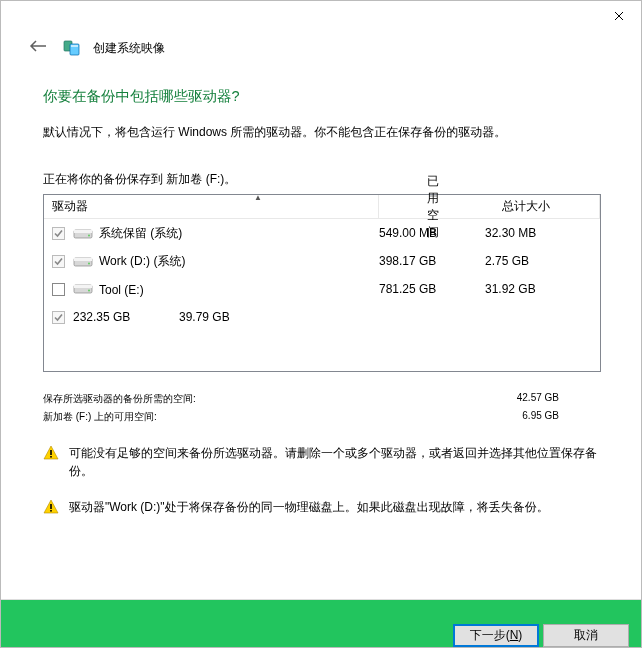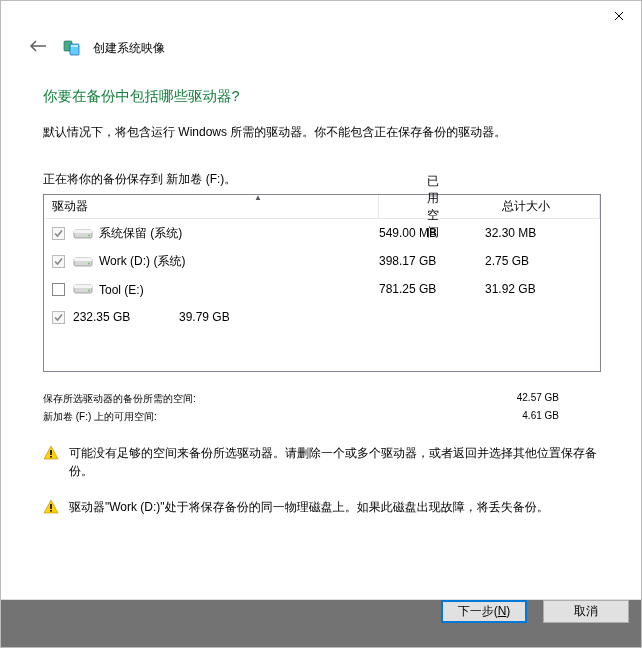--- a/index.html
+++ b/index.html
@@ -143,26 +143,26 @@
     flex-shrink: 0;
     margin-top: 1px;
   }
   .warn-text {
     font-size: 12px;
     line-height: 1.5;
   }
   .footer {
     height: 48px;
     border-top: 1px solid #ddd;
-    background: #737373;
+    background: #22c55e;
     display: flex;
     justify-content: flex-end;
-    align-items: flex-start;
+    align-items: flex-end;
     padding-right: 12px;
-    gap: 16px;
+    gap: 4px;
   }
   .btn {
     min-width: 86px;
     height: 23px;
     border: 1px solid #adadad;
     background: #e1e1e1;
     font-size: 12px;
     font-family: inherit;
     cursor: pointer;
     padding: 0 12px;
@@ -277,21 +277,21 @@
         </div>
     </div>
 
     <div class="summary">
       <div class="summary-row">
         <span>保存所选驱动器的备份所需的空间:</span>
         <span>42.57 GB</span>
       </div>
       <div class="summary-row">
         <span>新加卷 (F:) 上的可用空间:</span>
-        <span>4.61 GB</span>
+        <span>6.95 GB</span>
       </div>
     </div>
 
     <div class="warnings">
       <div class="warning">
         <span class="warn-icon">
           <svg width="16" height="16" viewBox="0 0 16 16">
             <path d="M8 1 L15 14 L1 14 Z" fill="#ffd200" stroke="#b38b00" stroke-width="0.6"></path>
             <rect x="7.2" y="5" width="1.6" height="5" fill="#000"></rect>
             <rect x="7.2" y="11" width="1.6" height="1.6" fill="#000"></rect>

